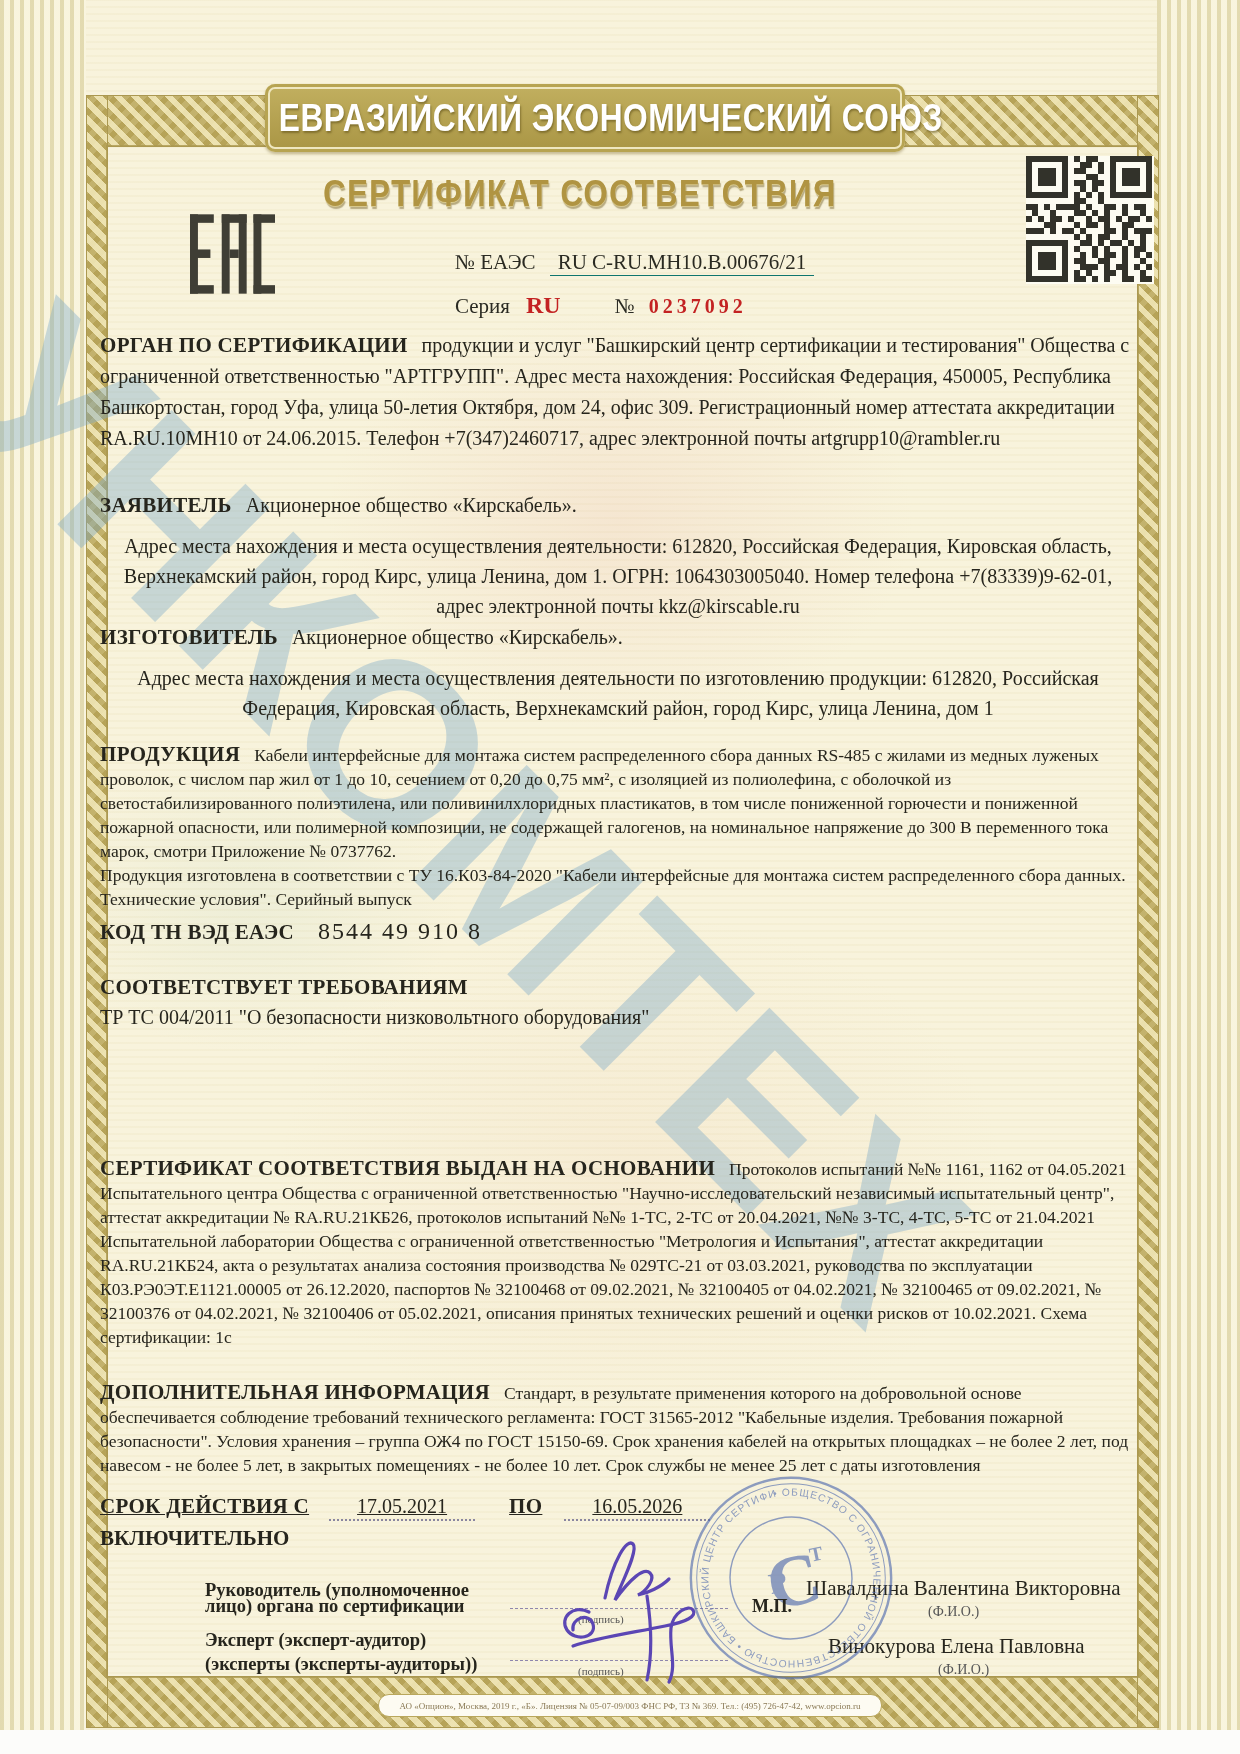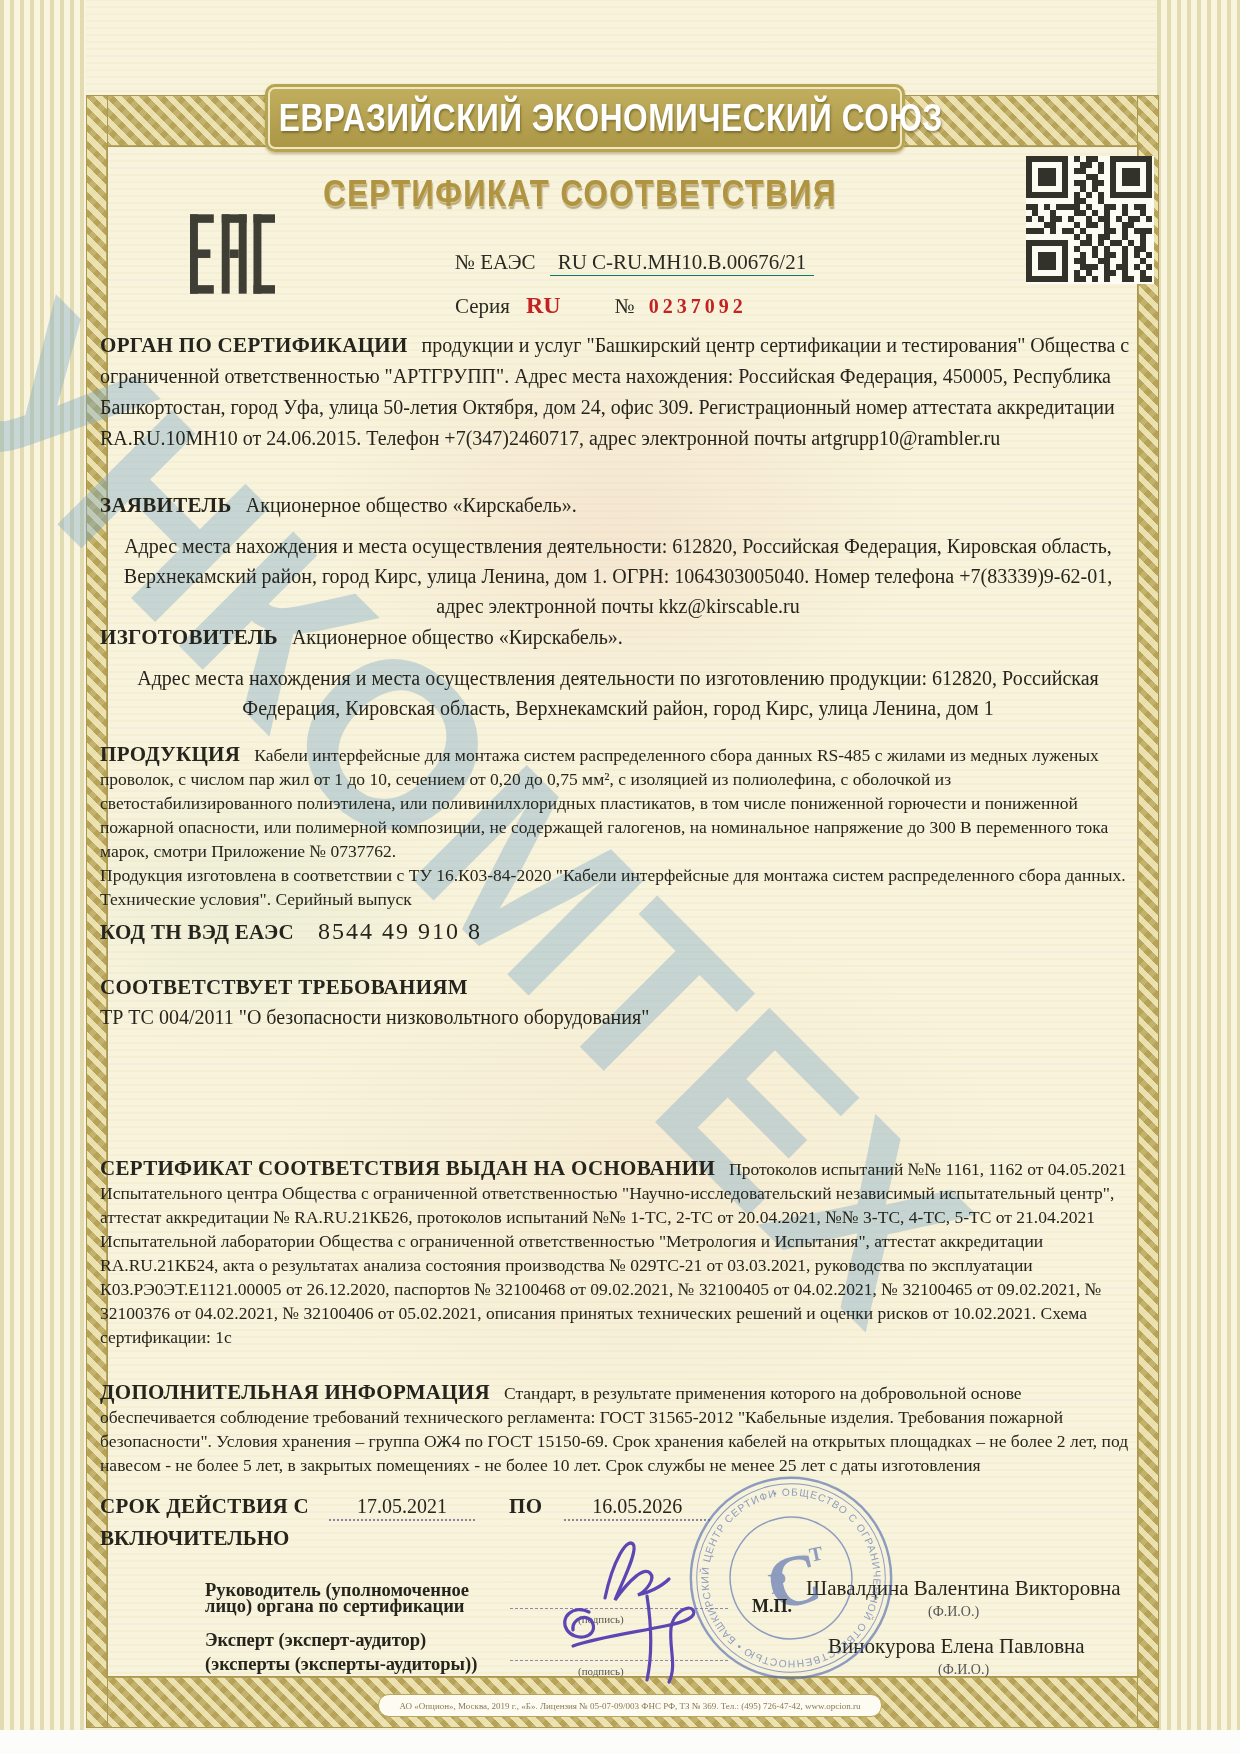--- a/index.html
+++ b/index.html
@@ -50,21 +50,21 @@
   #qr{left:1026px;top:156px;width:128px;height:128px;z-index:4;background:#fdfcf2;}
   
   .sec{position:absolute;left:100px;width:1036px;z-index:3;}
   .big{font-size:20px;line-height:31px;}
   .mid{font-size:20px;line-height:30px;}
   .small{font-size:17.5px;line-height:24px;}
   .h{font-weight:bold;font-size:21px;letter-spacing:.3px;margin-right:14px;}
   .gap-top{display:block;margin-top:11px;text-align:center;}
   #kod-value{font-size:24px;letter-spacing:2px;margin-left:10px;}
   
-  #srok{left:100px;top:1494px;width:1040px;z-index:3;white-space:nowrap;}
+  #srok{left:100px;top:1494px;width:1040px;z-index:3;white-space:nowrap;text-decoration:underline;}
   #srok .lbl{font-weight:bold;font-size:21px;letter-spacing:.3px;}
   #srok .date{font-size:20px;border-bottom:2px dotted #8a86a0;padding:0 28px 2px;}
   #srok .d1{margin-left:20px;}
   #srok .po{margin-left:34px;}
   #srok .d2{margin-left:22px;}
   #vkl{left:100px;top:1526px;font-weight:bold;font-size:21px;z-index:3;}
   
   .siglabel{position:absolute;left:205px;font-weight:bold;font-size:18.5px;z-index:3;}
   .sigline{position:absolute;left:510px;width:218px;border-bottom:1.5px dashed #8f87ad;z-index:3;}
   .podpis{position:absolute;font-size:11px;color:#555;z-index:3;}

